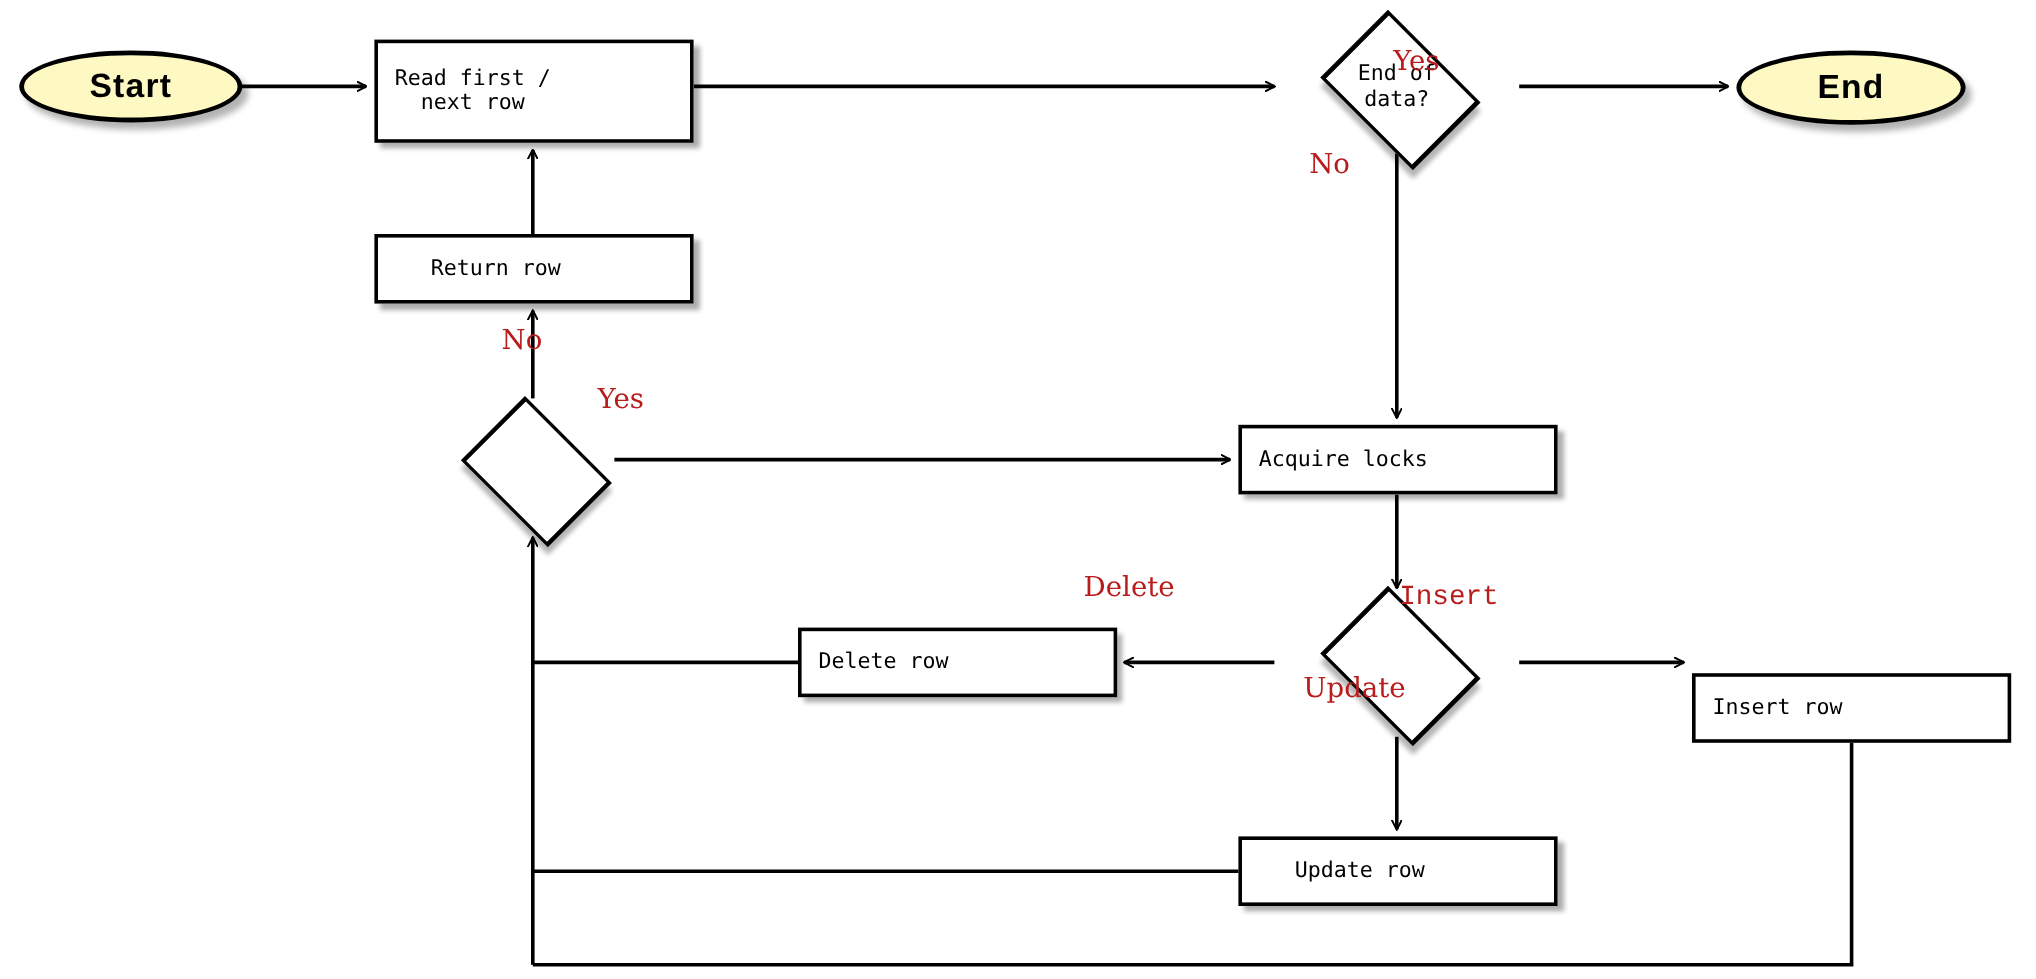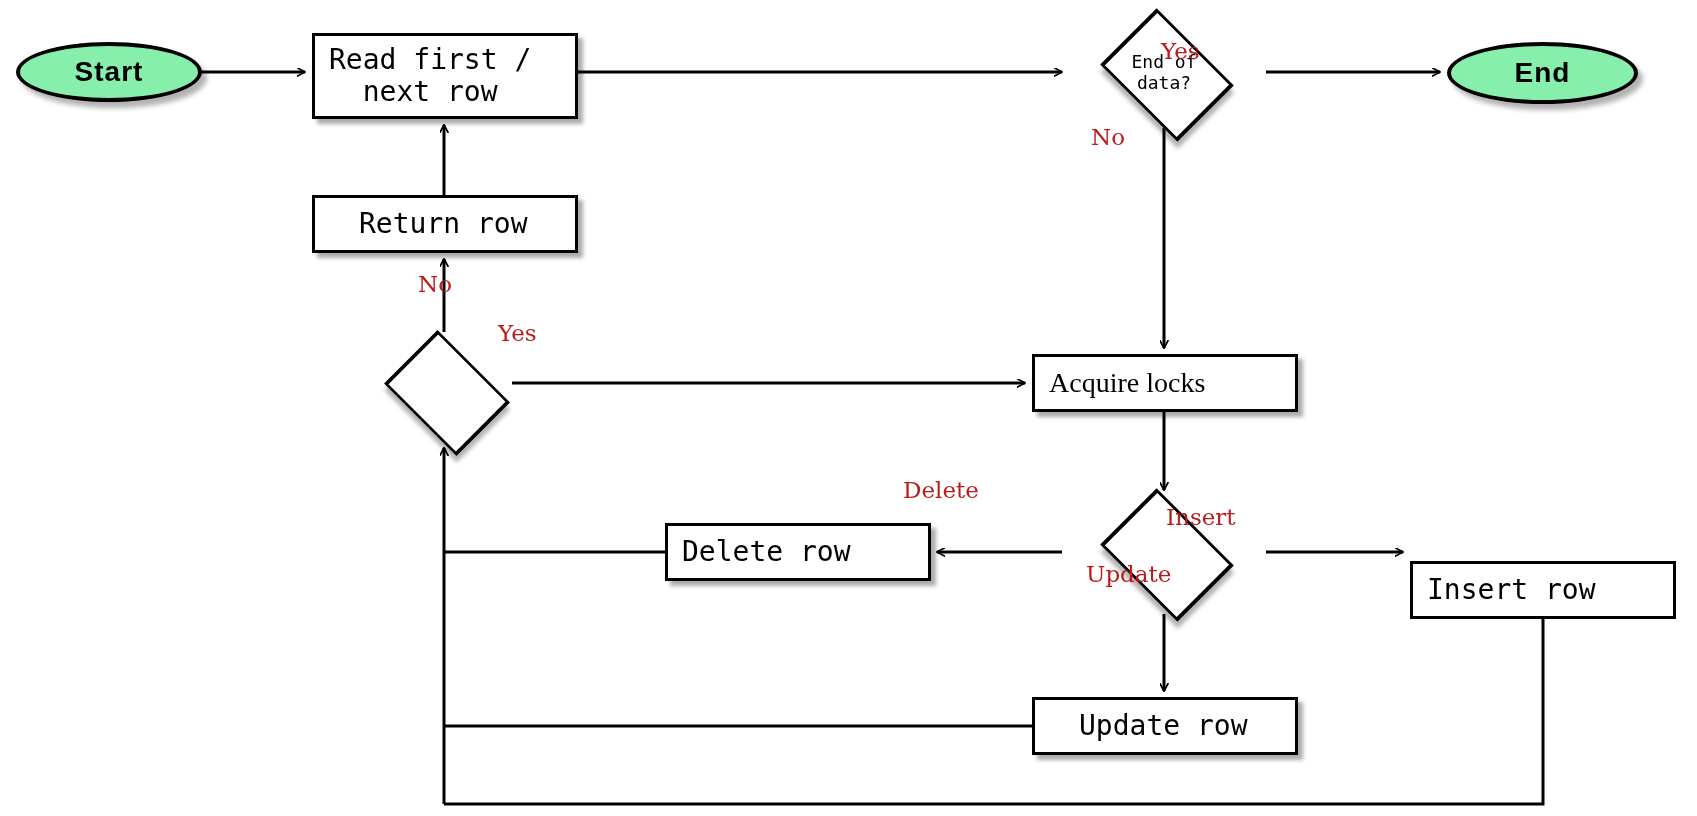--- a/index.html
+++ b/index.html
@@ -33,30 +33,30 @@
     text-align:center;
     color:#000000;
     z-index:3;
   }
 
   .box{
     background:#ffffff;
     border:3px solid #000000;
     box-shadow:5px 5px 4px rgba(0,0,0,0.33);
     font-family:"DejaVu Sans Mono", monospace;
-    font-size:28px;
+    font-size:18px;
     line-height:1.13;
     letter-spacing:0px;
     justify-content:flex-start;
     padding-left:14px;
     white-space:pre-line;
   }
 
   .terminator{
-    background:#86efac;
+    background:#fef9c3;
     border:4px solid #000000;
     border-radius:50%;
     box-shadow:5px 6px 5px rgba(0,0,0,0.30);
     font-family:"Liberation Sans", sans-serif;
     font-weight:bold;
     font-size:28px;
     letter-spacing:1px;
     align-items:center;
   }
 
@@ -178,21 +178,21 @@
   </div>
 
   <div class="node box" style="left:312px; top:195px; width:266px; height:58px;padding-left:44px;">
     <span>Return row</span>
   </div>
 
   <div class="node diamond" style="left:344px; top:326px; width:200px; height:128px;">
     <div class="dshape" style="width:78px; height:78px; margin-left:-39px; margin-top:-39px; transform:rotate(45deg) scale(1.22,0.90);"></div>
   </div>
 
-  <div class="node box" style="left:1032px; top:354px; width:266px; height:58px;font-family:Liberation Serif, serif;">
+  <div class="node box" style="left:1032px; top:354px; width:266px; height:58px;">
     <span>Acquire locks</span>
   </div>
 
   <div class="node diamond" style="left:1064px; top:488px; width:200px; height:128px;">
     <div class="dshape" style="width:78px; height:78px; margin-left:-39px; margin-top:-39px; transform:rotate(45deg) scale(1.30,0.95);"></div>
   </div>
 
   <div class="node box" style="left:665px; top:523px; width:266px; height:58px;">
     <span>Delete row</span>
   </div>
@@ -208,17 +208,17 @@
   <div class="edge-label" style="left:1161px; top:38px;">Yes</div>
 
   <div class="edge-label" style="left:1091px; top:124px;">No</div>
 
   <div class="edge-label" style="left:498px; top:320px;">Yes</div>
 
   <div class="edge-label" style="left:418px; top:271px;">No</div>
 
   <div class="edge-label" style="left:903px; top:477px;text-align:right;">Delete</div>
 
-  <div class="edge-label" style="left:1166px; top:504px;">Insert</div>
+  <div class="edge-label" style="left:1166px; top:484px;font-family:Liberation Mono, monospace;">Insert</div>
 
   <div class="edge-label" style="left:1086px; top:561px;">Update</div>
 
 </div>
 
 </body></html>

